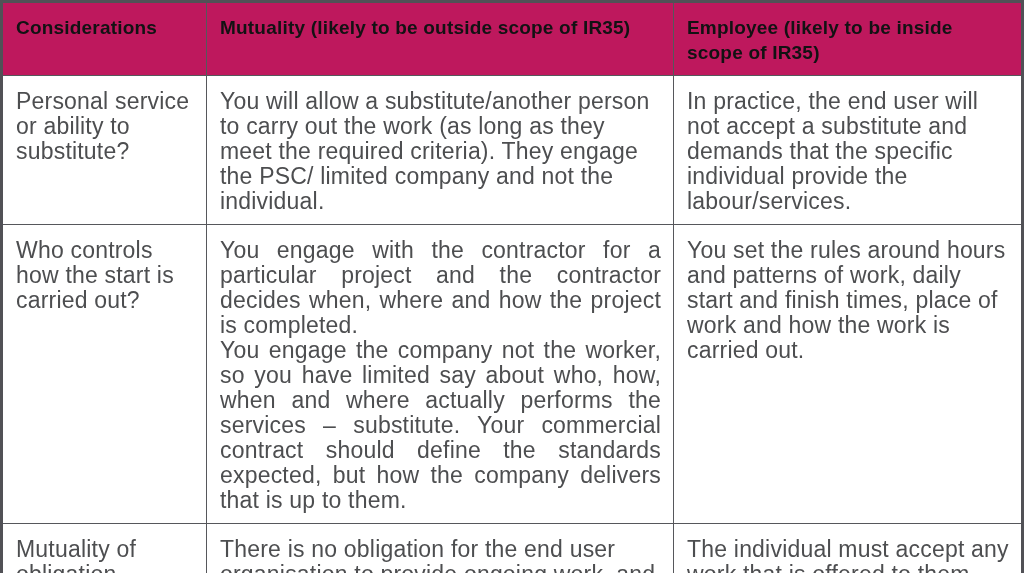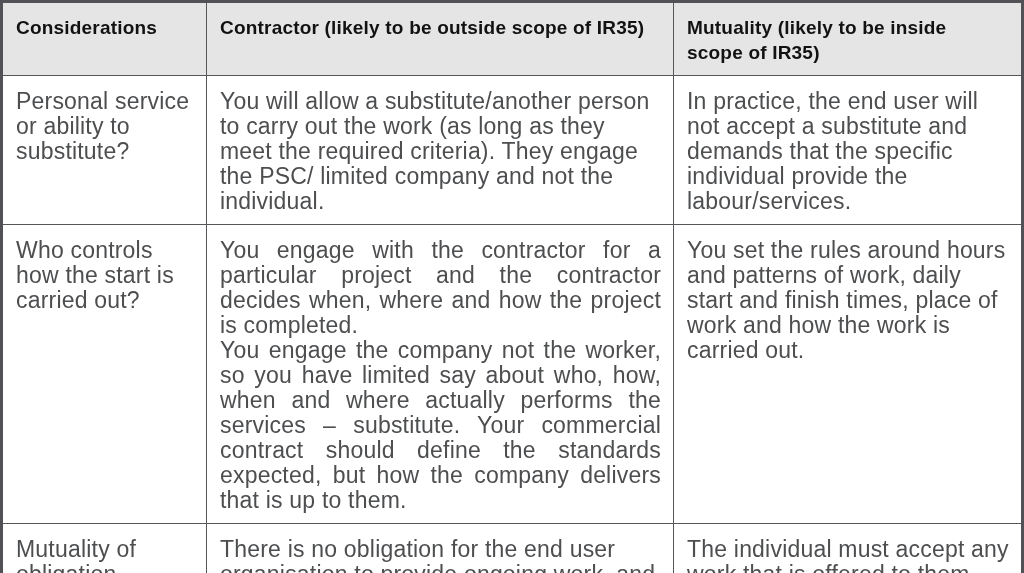--- a/index.html
+++ b/index.html
@@ -21,21 +21,21 @@
   .ir35-table col.c1 { width: 205px; }
   .ir35-table col.c2 { width: 467px; }
   .ir35-table col.c3 { width: 349px; }
   .ir35-table th, .ir35-table td {
     border: 1.5px solid #56575b;
     vertical-align: top;
     box-sizing: border-box;
     white-space: pre-line;
   }
   .ir35-table th {
-    background: #e5e5e5;
+    background: #be185d;
     color: #121213;
     font-weight: bold;
     font-size: 19px;
     line-height: 25px;
     text-align: left;
     padding: 12px 14px 10px 13px;
     height: 68px;
     letter-spacing: 0.2px;
   }
   .ir35-table td {
@@ -56,22 +56,22 @@
 
 <table class="ir35-table">
   <colgroup>
     <col class="c1">
       <col class="c2">
       <col class="c3">
   </colgroup>
   <thead>
     <tr>
       <th>Considerations</th>
-      <th>Contractor (likely to be outside scope of IR35)</th>
-      <th>Mutuality (likely to be inside scope of IR35)</th>
+      <th>Mutuality (likely to be outside scope of IR35)</th>
+      <th>Employee (likely to be inside scope of IR35)</th>
     </tr>
   </thead>
   <tbody>
     <tr class="row-1">
       <td>Personal service or ability to substitute?</td>
       <td>You will allow a substitute/another person to carry out the work (as long as they meet the required criteria). They engage the PSC/ limited company and not the individual.</td>
       <td>In practice, the end user will not accept a substitute and demands that the specific individual provide the labour/services.</td>
     </tr>
     <tr class="row-2">
       <td>Who controls how the start is carried out?</td>

